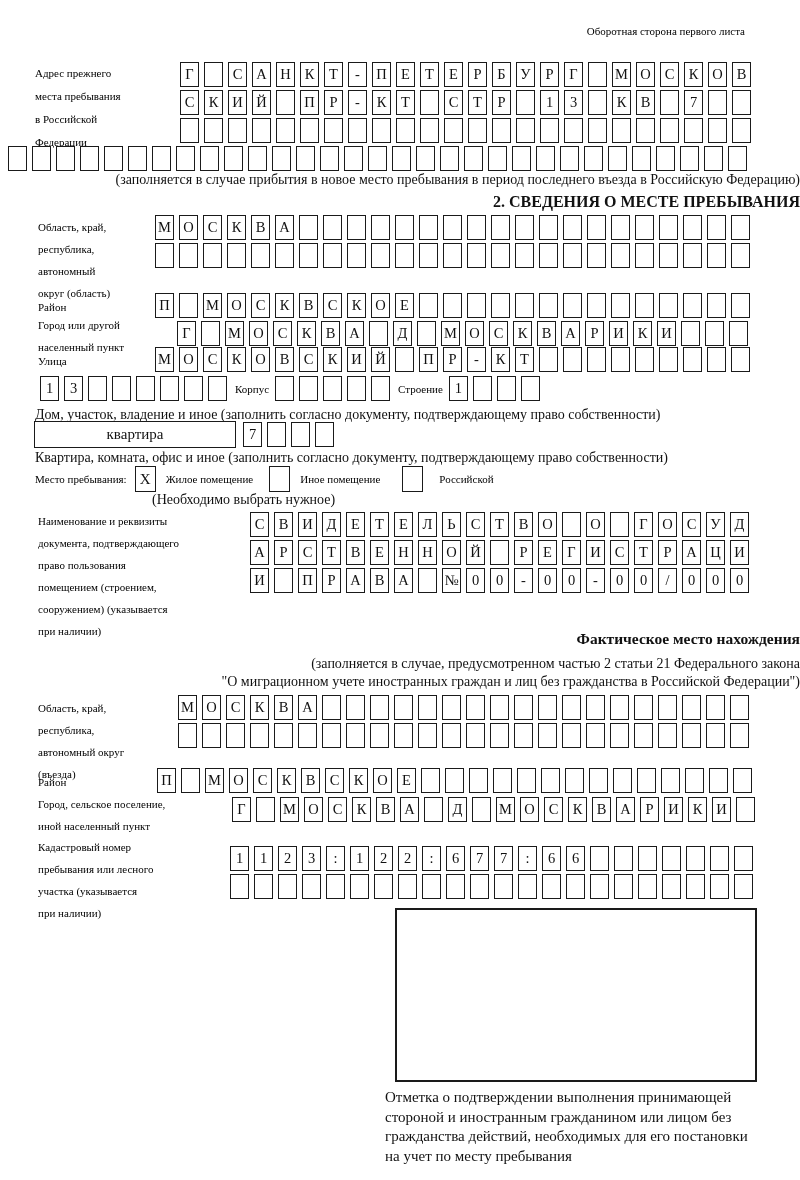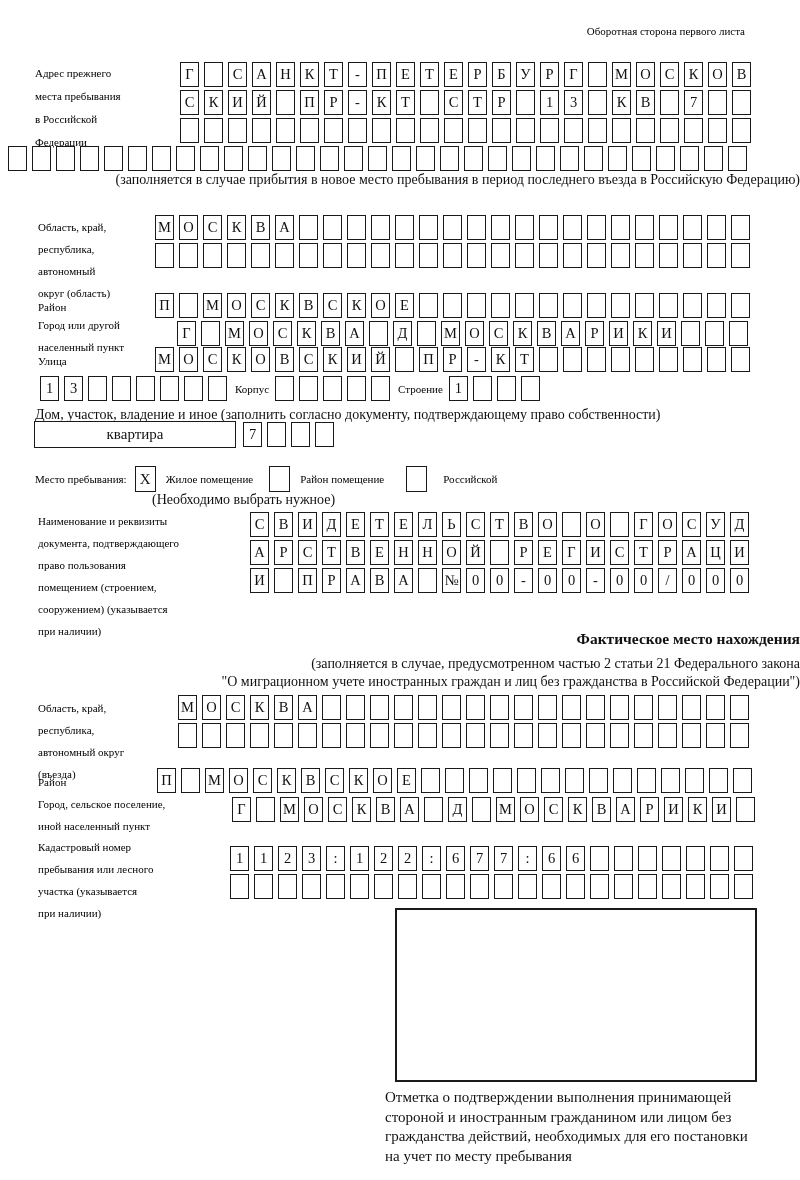--- a/index.html
+++ b/index.html
@@ -169,20 +169,21 @@
       <span class="cbox"></span>
       <span class="cbox"></span>
       <span class="cbox"></span>
       <span class="cbox"></span>
       <span class="cbox"></span>
       <span class="cbox"></span>
       <span class="cbox"></span>
     </div>
   <div class="abs note center" style="top:172px;">(заполняется в случае прибытия в новое место пребывания в период последнего въезда в Российскую Федерацию)</div>
 
+  <div class="abs title center" style="top:193px;">2. СВЕДЕНИЯ О МЕСТЕ ПРЕБЫВАНИЯ</div>
 
   <div class="abs lbl" style="top:216px;left:38px;">
     <span class="lbl-line">Область, край,</span>
     <span class="lbl-line">республика,</span>
     <span class="lbl-line">автономный</span>
     <span class="lbl-line">округ (область)</span>
   </div>
   <div class="abs boxrow" style="top:215px;left:155px;">
       <span class="cbox">М</span>
       <span class="cbox">О</span>
@@ -358,27 +359,28 @@
 
   <div class="abs hrow" style="top:421px;left:34px;">
     <div class="widebox" style="width:202px;">квартира</div>
     <div class="boxrow" style="margin-left:7px;">
         <span class="cbox">7</span>
         <span class="cbox"></span>
         <span class="cbox"></span>
         <span class="cbox"></span>
       </div>
   </div>
+  <div class="abs note" style="top:450px;left:35px;">Квартира, комната, офис и иное (заполнить согласно документу, подтверждающему право собственности)</div>
 
   <div class="abs hrow" style="top:466px;left:35px;">
     <div class="lbl" style="white-space:nowrap;">Место пребывания:</div>
     <div class="checkbox" style="margin-left:8px;">X</div>
     <div class="lbl" style="margin-left:10px;white-space:nowrap;">Жилое помещение</div>
     <div class="checkbox" style="margin-left:16px;"></div>
-    <div class="lbl" style="margin-left:10px;white-space:nowrap;">Район помещение</div>
+    <div class="lbl" style="margin-left:10px;white-space:nowrap;">Иное помещение</div>
     <div class="checkbox" style="margin-left:22px;"></div>
     <div class="lbl" style="margin-left:16px;white-space:nowrap;">Российской</div>
   </div>
   <div class="abs note" style="top:492px;left:152px;">(Необходимо выбрать нужное)</div>
 
   <div class="abs lbl" style="top:510px;left:38px;">
     <span class="lbl-line">Наименование и реквизиты</span>
     <span class="lbl-line">документа, подтверждающего</span>
     <span class="lbl-line">право пользования</span>
     <span class="lbl-line">помещением (строением,</span>

